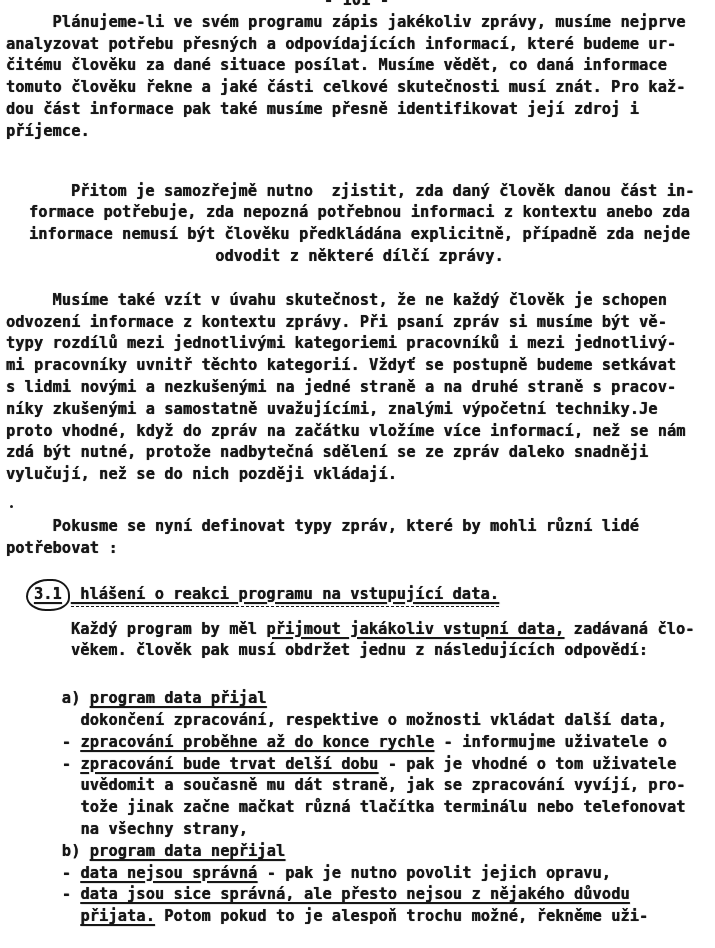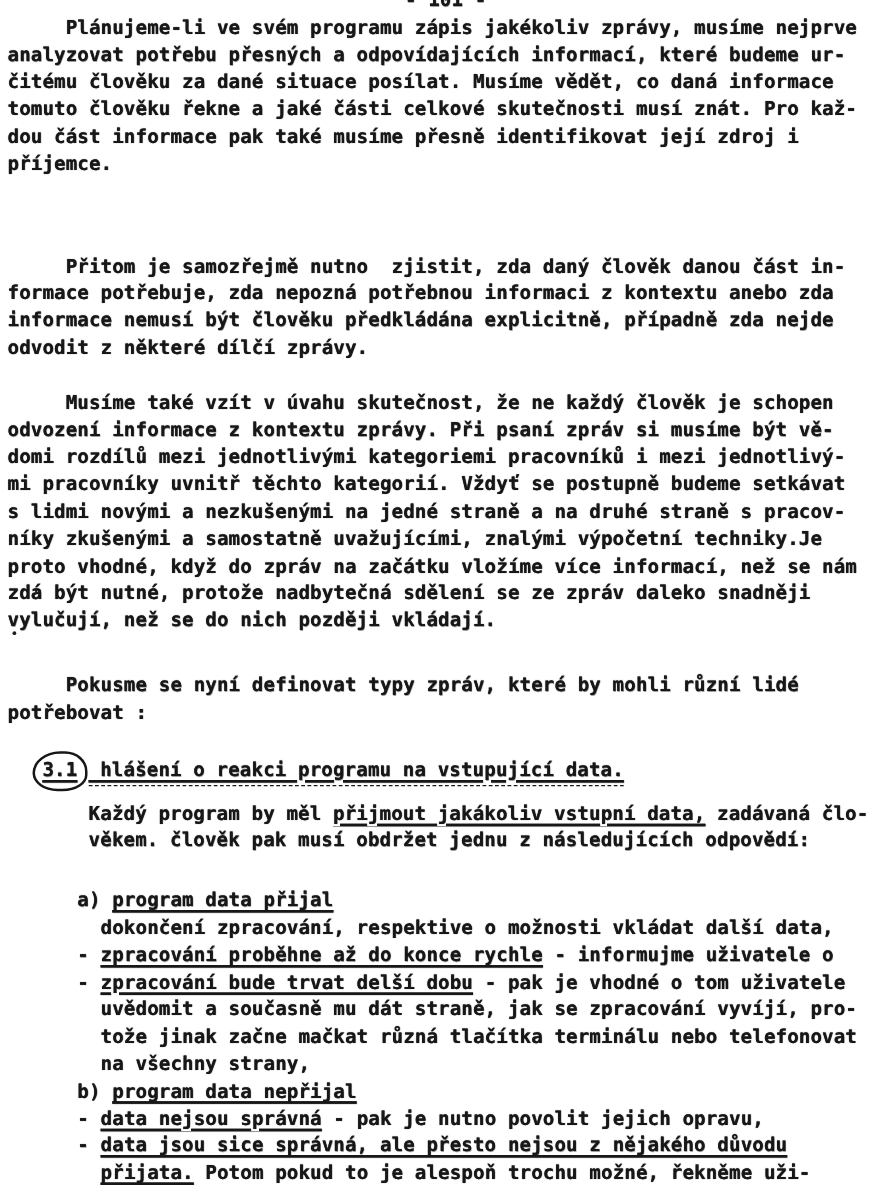--- a/index.html
+++ b/index.html
@@ -48,21 +48,21 @@
     border:2px solid var(--ink);
     border-radius:55% 45% 50% 50% / 60% 55% 45% 50%;
     padding:1px 6px 3px 6px;
     margin:-4px 1px -4px -8px;
     text-decoration:underline;
     text-decoration-thickness:1.6px;
     text-underline-offset:2.5px;
     text-align:right;
   }
   
-  [data-name="paragraph-2"]{margin-top:60px;}
+  [data-name="paragraph-2"]{margin-top:38px;text-align:center;}
   [data-name="paragraph-3"]{margin-top:22px;}
   [data-name="paragraph-4"]{margin-top:30px;}
   [data-name="section-heading"]{margin-top:22px;line-height:24px;}
   [data-name="paragraph-5"]{margin-top:12px;text-align:center;}
   [data-name="response-list"]{margin-top:26px;}
   
   .speck{
     position:absolute;background:#1d1d1d;border-radius:50%;
   }
   .speck.s1{left:10px;top:505px;width:3px;height:3px;}
@@ -85,21 +85,21 @@
       </div>
       <div class="block para" data-name="paragraph-2">
         <div class="line" data-name="text-line"><span data-name="text-segment">     Přitom je samozřejmě nutno  zjistit, zda daný člověk danou část in-</span></div>
         <div class="line" data-name="text-line"><span data-name="text-segment">formace potřebuje, zda nepozná potřebnou informaci z kontextu anebo zda</span></div>
         <div class="line" data-name="text-line"><span data-name="text-segment">informace nemusí být člověku předkládána explicitně, případně zda nejde</span></div>
         <div class="line" data-name="text-line"><span data-name="text-segment">odvodit z některé dílčí zprávy.</span></div>
       </div>
       <div class="block para" data-name="paragraph-3">
         <div class="line" data-name="text-line"><span data-name="text-segment">     Musíme také vzít v úvahu skutečnost, že ne každý člověk je schopen</span></div>
         <div class="line" data-name="text-line"><span data-name="text-segment">odvození informace z kontextu zprávy. Při psaní zpráv si musíme být vě-</span></div>
-        <div class="line" data-name="text-line"><span data-name="text-segment">domi rozdílů mezi jednotlivými kategoriemi pracovníků i mezi jednotlivý-</span></div>
+        <div class="line" data-name="text-line"><span data-name="text-segment">typy rozdílů mezi jednotlivými kategoriemi pracovníků i mezi jednotlivý-</span></div>
         <div class="line" data-name="text-line"><span data-name="text-segment">mi pracovníky uvnitř těchto kategorií. Vždyť se postupně budeme setkávat</span></div>
         <div class="line" data-name="text-line"><span data-name="text-segment">s lidmi novými a nezkušenými na jedné straně a na druhé straně s pracov-</span></div>
         <div class="line" data-name="text-line"><span data-name="text-segment">níky zkušenými a samostatně uvažujícími, znalými výpočetní techniky.Je</span></div>
         <div class="line" data-name="text-line"><span data-name="text-segment">proto vhodné, když do zpráv na začátku vložíme více informací, než se nám</span></div>
         <div class="line" data-name="text-line"><span data-name="text-segment">zdá být nutné, protože nadbytečná sdělení se ze zpráv daleko snadněji</span></div>
         <div class="line" data-name="text-line"><span data-name="text-segment">vylučují, než se do nich později vkládají.</span></div>
       </div>
       <div class="block para" data-name="paragraph-4">
         <div class="line" data-name="text-line"><span data-name="text-segment">     Pokusme se nyní definovat typy zpráv, které by mohli různí lidé</span></div>
         <div class="line" data-name="text-line"><span data-name="text-segment">potřebovat :</span></div>

